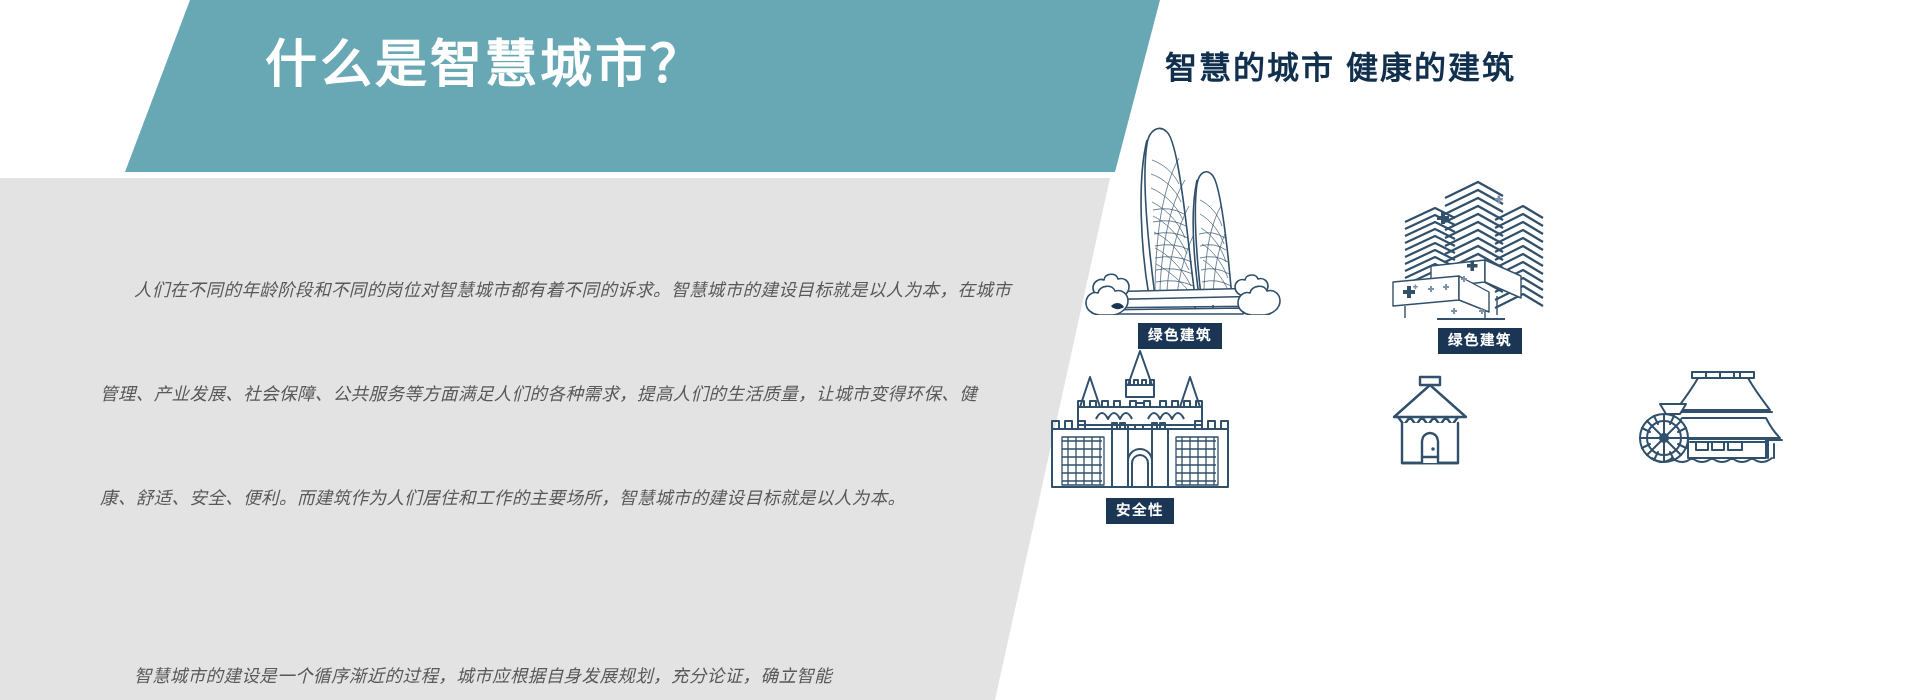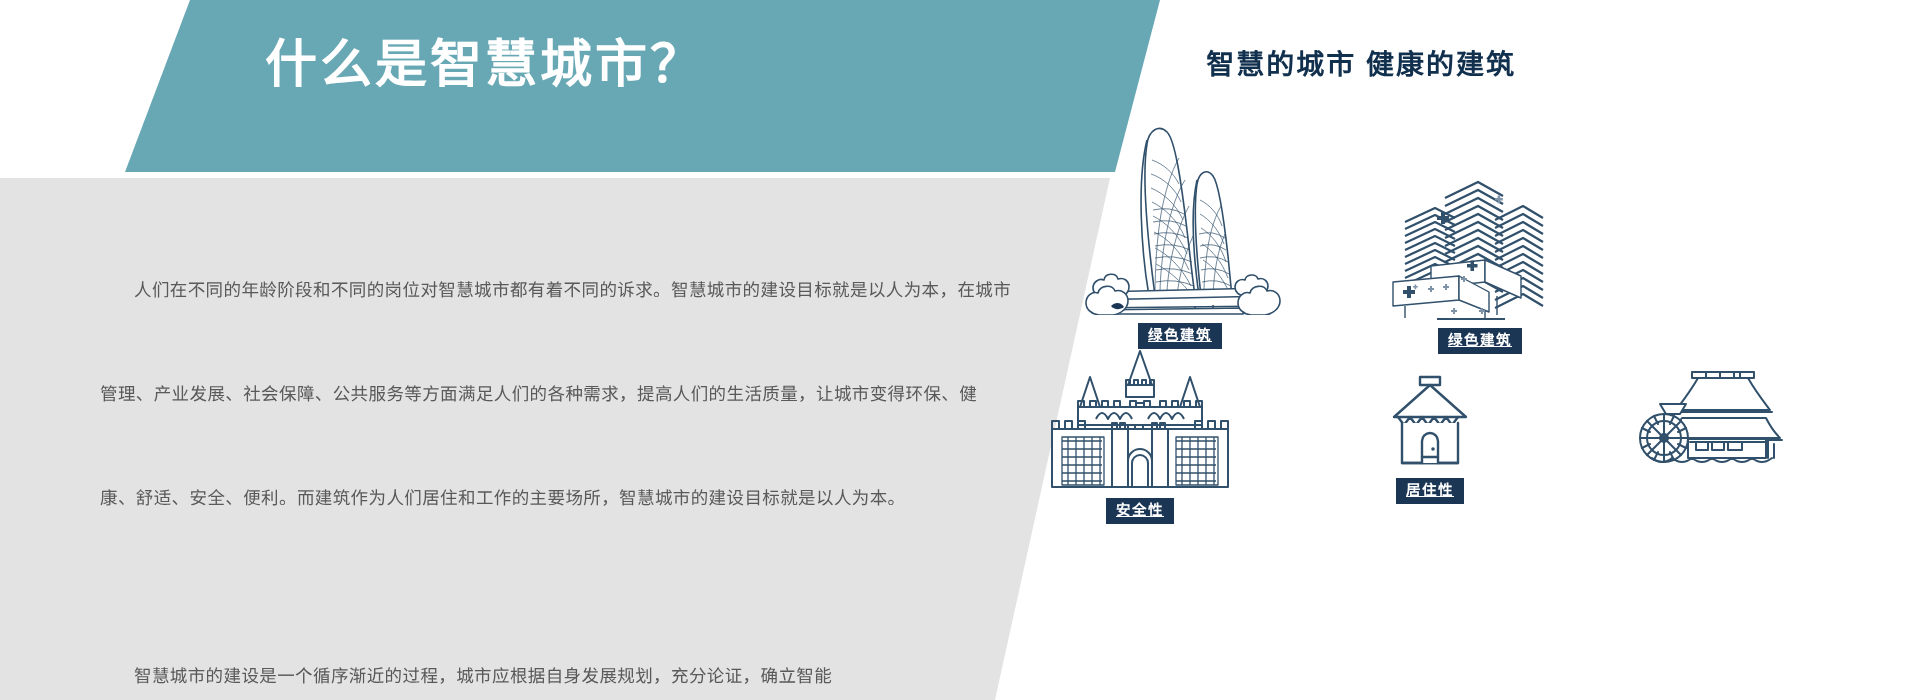--- a/index.html
+++ b/index.html
@@ -25,21 +25,21 @@
     font-weight:bold;
     letter-spacing:3px;
     line-height:1;
     white-space:nowrap;
   }
 
   
   .headline{
     position:absolute;right:40px;top:42px;
     color:#11304e;
-    font-size:28px;
+    font-size:32px;
     font-weight:bold;
     letter-spacing:2px;
     white-space:nowrap;
   }
 
   
   .panel{
     position:absolute;left:0;top:178px;width:1110px;height:522px;
     background:#e3e3e3;
     clip-path:polygon(0 0, 1110px 0, 995px 522px, 0 522px);
@@ -51,38 +51,37 @@
   }
   .para{
     color:#595959;
     font-size:17.5px;
     line-height:52px;
     letter-spacing:.4px;
     margin:0 0 22px 0;
     padding-left:100px;
     white-space:pre-line;
   }
-  .para .ln{display:block;}
+  .para .ln{display:block;font-style:italic;}
   .para .ln.indent{text-indent:34px;}
 
   
   .icons{position:absolute;left:1030px;top:110px;width:890px;height:560px;}
   .icon-cell{position:absolute;text-align:center;}
   .icon-art{display:flex;align-items:flex-end;justify-content:center;}
   .tag{
     display:inline-block;
     background:#1b3655;
     color:#ffffff;
     font-size:14.5px;
     font-weight:bold;
     letter-spacing:1.5px;
     padding:4px 10px 5px 10px;
     line-height:1.15;
     white-space:nowrap;
-    text-decoration:underline;
   }
   .tag-wrap{margin-top:8px;}
 
   
   .cell-green  {left:0px;   top:0px;   width:300px;}
   .cell-health {left:300px; top:50px;  width:300px;}
   .cell-safety {left:-40px; top:235px; width:300px;}
   .cell-live   {left:250px; top:255px; width:300px;}
   .cell-func   {left:530px; top:252px; width:300px;}
 
@@ -330,23 +329,20 @@
           <path d="M18 52 l6 8 l6 -8 l6 8 l6 -8 l6 8 l6 -8 l6 8 l6 -8 l6 8 l6 -8"></path>
 
           <path d="M22 58 v40 h56 v-40" fill="#ffffff"></path>
           <path d="M22 98 h56"></path>
 
           <path d="M42 98 v-22 a8 8 0 0 1 16 0 v22" fill="#ffffff"></path>
           <path d="M42 92 h16"></path>
           <circle cx="53" cy="84" r="1.8" fill="#31506b" stroke="none"></circle>
         </svg>
       </div>
-      <div class="tag-wrap">
-        <span class="tag">居住性</span>
-      </div>
     </div>
 
     <div class="icon-cell cell-func">
       <div class="icon-art">
         <svg width="165" height="105" viewBox="0 0 165 105" fill="none" stroke="#31506b" stroke-width="2" stroke-linejoin="round" stroke-linecap="round">
 
           <path d="M64 10 h62 v6 h-62 z"></path>
           <path d="M78 10 v6 M92 10 v6 M106 10 v6 M112 10 v6"></path>
 
           <path d="M70 16 C62 30 54 40 48 48 L142 48 C136 40 128 30 120 16 Z" fill="#ffffff"></path>

